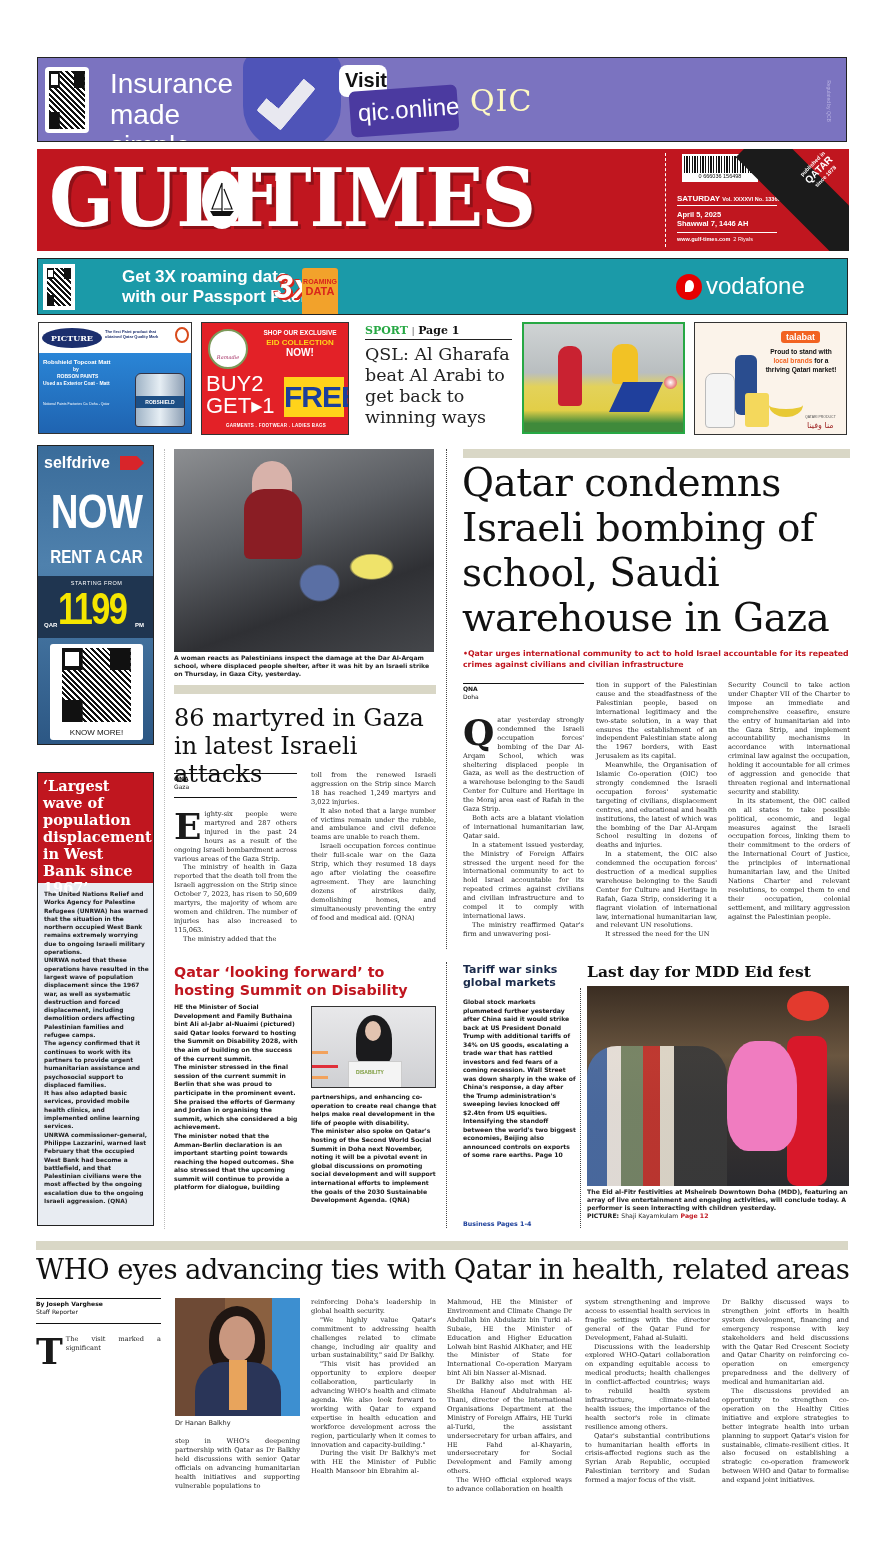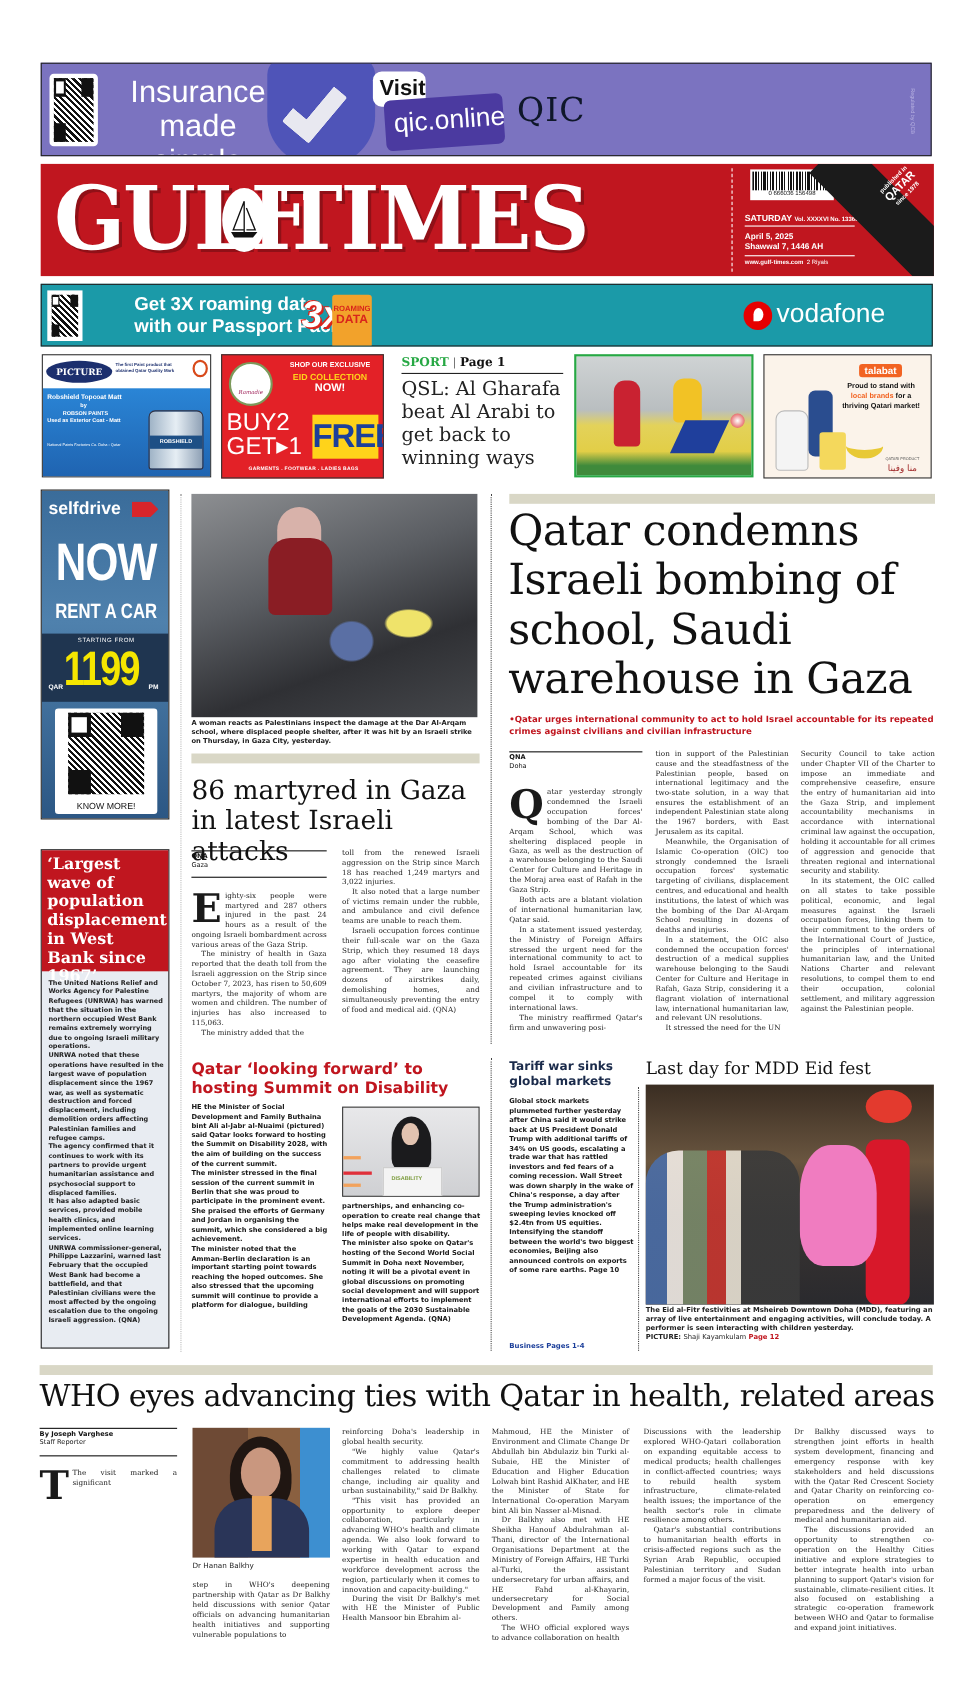--- a/index.html
+++ b/index.html
@@ -25,29 +25,29 @@
 .dropcap{float:left;font-family:"DejaVu Serif",serif;font-weight:bold;font-size:36px;line-height:28px;margin:2px 3px 0 0}
 p+p{text-indent:9px}
 </style>
 </head>
 <body>
 
 <div class="abs" style="left:37px;top:57px;width:810px;height:85px;background:#7b73c0;border:1px solid #222;overflow:hidden">
   <div class="qrbox" style="left:7px;top:9px;width:44px;height:66px;border-radius:4px">
       <div class="q"></div>
     </div>
-  <div class="abs lib" style="left:72px;top:10px;color:#fff;font-size:28px;line-height:31px;text-align:center;width:140px">
+  <div class="abs lib" style="left:72px;top:10px;color:#fff;font-size:28px;line-height:31px;width:140px">
     <div>Insurance</div>
     <div>made simple</div>
   </div>
   <div class="abs" style="left:205px;top:-6px;width:98px;height:98px;background:#4f54b8;border-radius:16px 16px 44px 44px"></div>
   <div class="abs" style="left:232px;top:14px;width:32px;height:55px;border-right:16px solid #e8e8f0;border-bottom:16px solid #e8e8f0;transform:rotate(40deg);border-radius:3px"></div>
   <div class="abs lib" style="left:301px;top:7px;width:48px;height:32px;background:#fff;border-radius:8px;font-size:20px;font-weight:bold;padding:4px 6px;color:#111">Visit</div>
   <div class="abs lib" style="left:312px;top:30px;width:108px;height:46px;background:#4b3aa0;border-radius:6px;transform:rotate(-4deg);font-size:24px;color:#fff;padding:8px 8px">qic.online</div>
-  <div class="abs serif" style="left:432px;top:25px;color:#0f172a;font-size:30px;letter-spacing:1px">QIC</div>
+  <div class="abs serif" style="left:432px;top:25px;color:#fef9c3;font-size:30px;letter-spacing:1px">QIC</div>
   <div class="abs lib" style="left:770px;top:40px;color:#b6b0e0;font-size:5px;transform:rotate(90deg);white-space:nowrap">Regulated by QCB</div>
 </div>
 
 <div class="abs" style="left:37px;top:149px;width:812px;height:102px;background:#c0161f;overflow:hidden">
   <div class="abs serif" style="left:12px;top:8px;color:#fff;font-size:76px;font-weight:900;letter-spacing:-2px;line-height:84px;text-shadow:3px 3px 0 rgba(0,0,0,.25);transform:scaleY(1.05)">GULF</div>
   <div class="abs" style="left:165px;top:22px;width:40px;height:58px;background:#fff;border-radius:50%">
     <svg width="40" height="58" viewBox="0 0 40 58">
         <path d="M8 40 L32 40 L28 45 L11 45 Z" fill="#111"></path>
         <path d="M20 12 L20 40 M20 12 L10 38 L20 38 M22 18 L30 38 L22 38" stroke="#111" stroke-width="1.2" fill="none"></path>
       </svg>
@@ -271,21 +271,21 @@
 </div>
 
 <div class="dots-v" style="left:446px;top:962px;height:266px"></div>
 
 <div class="abs sans" style="left:463px;top:963px;width:112px;font-size:11px;line-height:13px;font-weight:900;color:#1a2a4a">Tariff war sinks global markets</div>
 <div class="abs bodysans" style="left:463px;top:998px;width:113px;font-size:6.1px;line-height:8.5px;font-weight:bold">Global stock markets plummeted further yesterday after China said it would strike back at US President Donald Trump with additional tariffs of 34% on US goods, escalating a trade war that has rattled investors and fed fears of a coming recession. Wall Street was down sharply in the wake of China's response, a day after the Trump administration's sweeping levies knocked off $2.4tn from US equities. Intensifying the standoff between the world's two biggest economies, Beijing also announced controls on exports of some rare earths. Page 10</div>
 <div class="abs sans" style="left:463px;top:1220px;font-size:6.3px;font-weight:900;color:#1c3f9a">Business Pages 1-4</div>
 
 <div class="dots-v" style="left:580px;top:988px;height:240px"></div>
 
-<div class="abs serif" style="left:587px;top:962px;width:262px;font-size:15.5px;font-weight:400;color:#111;white-space:nowrap">Last day for MDD Eid fest</div>
+<div class="abs serif" style="left:587px;top:962px;width:262px;font-size:15.5px;font-weight:700;color:#111;white-space:nowrap">Last day for MDD Eid fest</div>
 <div class="abs" style="left:587px;top:986px;width:262px;height:200px;overflow:hidden;background:linear-gradient(180deg,#3a2d22 0%,#6a5640 35%,#3a3431 60%,#2a2a2e)">
   <div class="abs" style="left:200px;top:5px;width:42px;height:30px;background:#e33a2e;border-radius:50%"></div>
   <div class="abs" style="left:200px;top:50px;width:40px;height:150px;background:#d8182a;border-radius:10px"></div>
   <div class="abs" style="left:140px;top:55px;width:70px;height:110px;background:#f07cc0;border-radius:40% 40% 30% 30%"></div>
   <div class="abs" style="left:0;top:60px;width:140px;height:140px;background:linear-gradient(90deg,#4b6ea8 0 14%,#f2ece6 14% 24%,#7a8a6a 24% 40%,#c8362f 40% 52%,#e9e2d4 52% 62%,#3a3a3a 62% 100%);border-radius:30px 30px 0 0;opacity:.9"></div>
 </div>
 <div class="abs sans" style="left:587px;top:1188px;width:262px;font-size:6.2px;line-height:8px;font-weight:bold;color:#222">
   <span>The Eid al-Fitr festivities at Msheireb Downtown Doha (MDD), featuring an array of live entertainment and engaging activities, will conclude today. A performer is seen interacting with children yesterday.</span>
   <div>
     <span style="font-weight:900">PICTURE:</span>
@@ -321,19 +321,20 @@
   <p>"We highly value Qatar's commitment to addressing health challenges related to climate change, including air quality and urban sustainability," said Dr Balkhy.</p>
   <p>"This visit has provided an opportunity to explore deeper collaboration, particularly in advancing WHO's health and climate agenda. We also look forward to working with Qatar to expand expertise in health education and workforce development across the region, particularly when it comes to innovation and capacity-building."</p>
   <p>During the visit Dr Balkhy's met with HE the Minister of Public Health Mansoor bin Ebrahim al-</p>
 </div>
 <div class="abs bodytext" style="left:447px;top:1298px;width:125px">
   <p style="text-indent:0">Mahmoud, HE the Minister of Environment and Climate Change Dr Abdullah bin Abdulaziz bin Turki al-Subaie, HE the Minister of Education and Higher Education Lolwah bint Rashid AlKhater, and HE the Minister of State for International Co-operation Maryam bint Ali bin Nasser al-Misnad.</p>
   <p>Dr Balkhy also met with HE Sheikha Hanouf Abdulrahman al-Thani, director of the International Organisations Department at the Ministry of Foreign Affairs, HE Turki al-Turki, the assistant undersecretary for urban affairs, and HE Fahd al-Khayarin, undersecretary for Social Development and Family among others.</p>
   <p>The WHO official explored ways to advance collaboration on health</p>
 </div>
 <div class="abs bodytext" style="left:585px;top:1298px;width:125px">
+  <p style="text-indent:0">system strengthening and improve access to essential health services in fragile settings with the director general of the Qatar Fund for Development, Fahad al-Sulaiti.</p>
   <p>Discussions with the leadership explored WHO-Qatari collaboration on expanding equitable access to medical products; health challenges in conflict-affected countries; ways to rebuild health system infrastructure, climate-related health issues; the importance of the health sector's role in climate resilience among others.</p>
   <p>Qatar's substantial contributions to humanitarian health efforts in crisis-affected regions such as the Syrian Arab Republic, occupied Palestinian territory and Sudan formed a major focus of the visit.</p>
 </div>
 <div class="abs bodytext" style="left:722px;top:1298px;width:127px">
   <p>Dr Balkhy discussed ways to strengthen joint efforts in health system development, financing and emergency response with key stakeholders and held discussions with the Qatar Red Crescent Society and Qatar Charity on reinforcing co-operation on emergency preparedness and the delivery of medical and humanitarian aid.</p>
   <p>The discussions provided an opportunity to strengthen co-operation on the Healthy Cities initiative and explore strategies to better integrate health into urban planning to support Qatar's vision for sustainable, climate-resilient cities. It also focused on establishing a strategic co-operation framework between WHO and Qatar to formalise and expand joint initiatives.</p>
 </div>
 
 </body></html>

